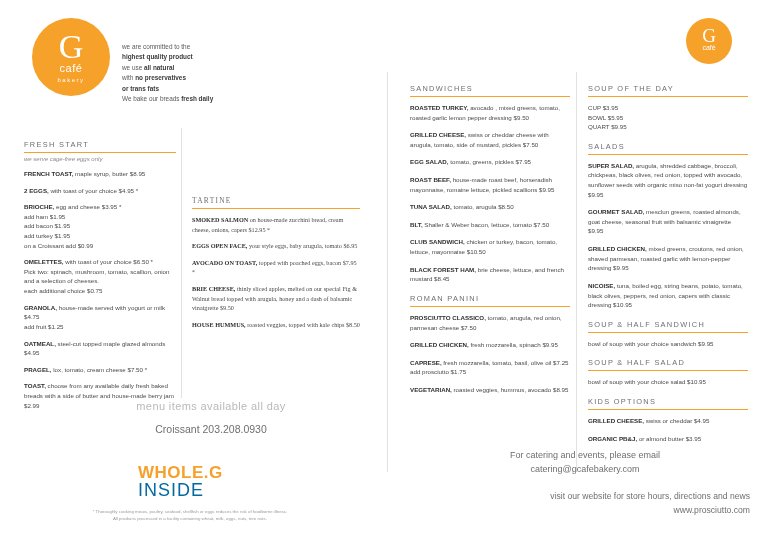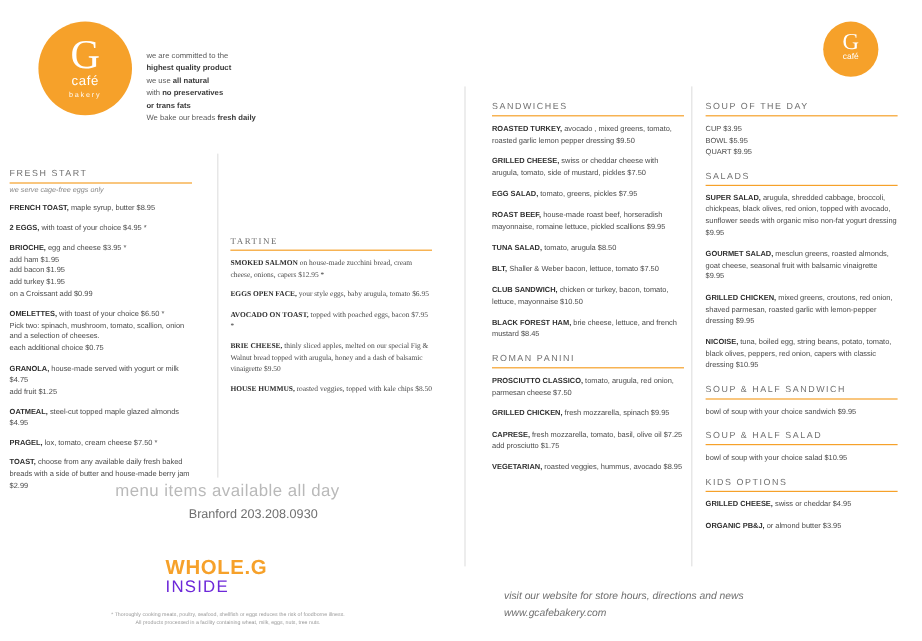--- a/index.html
+++ b/index.html
@@ -83,21 +83,21 @@
   .mission b {
     font-weight: bold;
     color: #3b3b3b;
   }
 
   
   .col {
     position: absolute;
     top: 128px;
   }
-  .col-1 { left: 8px;  width: 152px; top: 130px; }
+  .col-1 { left: 24px;  width: 152px; top: 130px; }
   .col-2 { left: 192px; width: 168px; top: 186px; font-family: Liberation Serif, serif; }
   .col-3 { left: 410px; width: 160px; top: 74px; }
   .col-4 { left: 588px; width: 160px; top: 74px; }
 
   .sec-head {
     font-size: 7.4px;
     letter-spacing: 1.3px;
     color: #6f6f6f;
     margin-bottom: 3px;
     text-transform: uppercase;
@@ -139,22 +139,22 @@
   .div-1 { left: 181px; top: 128px; height: 270px; }
   .div-2 { left: 387px; top: 72px; height: 400px; }
   .div-3 { left: 576px; top: 72px; height: 400px; }
 
   
   .menu-allday {
     position: absolute;
     left: 96px;
     top: 400px;
     width: 230px;
-    text-align: left;
-    font-size: 14px;
+    text-align: center;
+    font-size: 11px;
     color: #b9b9b9;
     letter-spacing: .4px;
   }
   .phones {
     position: absolute;
     left: 96px;
     top: 420px;
     width: 230px;
     text-align: center;
     color: #6f6f6f;
@@ -170,23 +170,23 @@
     width: 150px;
     line-height: 1.0;
   }
   .whole-g .l1 {
     font-size: 17px;
     font-weight: bold;
     letter-spacing: .5px;
     color: #f6a12a;
   }
   .whole-g .l2 {
-    font-size: 14px;
+    font-size: 18px;
     letter-spacing: 1px;
-    color: #6d28d9;
+    color: #0369a1;
   }
   .disclaimer {
     position: absolute;
     left: 40px;
     top: 508px;
     width: 300px;
     text-align: center;
     font-size: 4.4px;
     line-height: 1.7;
     color: #9a9a9a;
@@ -209,25 +209,24 @@
     text-align: center;
     font-size: 9px;
     line-height: 1.6;
     color: #6f6f6f;
   }
   .website {
     position: absolute;
     left: 420px;
     top: 489px;
     width: 330px;
-    text-align: left;
+    text-align: right;
     font-size: 8.6px;
     line-height: 1.65;
     color: #6f6f6f;
-    font-style: italic;
   }
 </style>
 </head>
 <body>
 
 <div class="page">
 
   <div class="logo-circle logo-main">
     <div class="g">G</div>
     <div class="cafe">café</div>
@@ -329,26 +328,30 @@
         <div class="sec-rule"></div>
         <div class="item"><b>PROSCIUTTO CLASSICO,</b><span> tomato, arugula, red onion, parmesan cheese $7.50</span></div>
         <div class="item"><b>GRILLED CHICKEN,</b><span> fresh mozzarella, spinach $9.95</span></div>
         <div class="item"><b>CAPRESE,</b><span> fresh mozzarella, tomato, basil, olive oil $7.25<br>add prosciutto $1.75</span></div>
         <div class="item"><b>VEGETARIAN,</b><span> roasted veggies, hummus, avocado $8.95</span></div>
       </div>
     </div>
 
   <div class="menu-allday">menu items available all day</div>
   <div class="phones">
-    <div>Branford  203.208.0930</div>
+    <div>Croissant  203.208.0930</div>
   </div>
   <div class="whole-g">
     <div class="l1">WHOLE.G</div>
     <div class="l2">INSIDE</div>
   </div>
   <div class="disclaimer" id="disclaimer">* Thoroughly cooking meats, poultry, seafood, shellfish or eggs reduces the risk of foodborne illness.<br>All products processed in a facility containing wheat, milk, eggs, nuts, tree nuts.</div>
 
+  <div class="catering">
+    <div>For catering and events, please email</div>
+    <div>catering@gcafebakery.com</div>
+  </div>
   <div class="website">
     <div>visit our website for store hours, directions and news</div>
-    <div>www.gcafebakery.com</div>
+    <div>www.prosciutto.com</div>
   </div>
 
 </div>
 
 </body></html>

